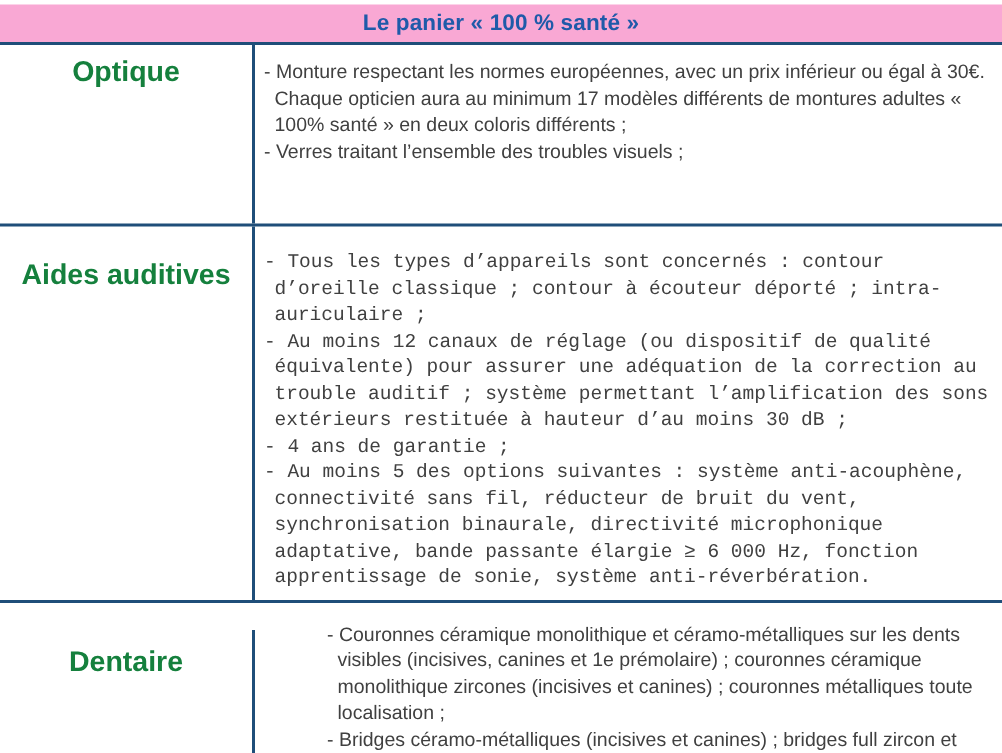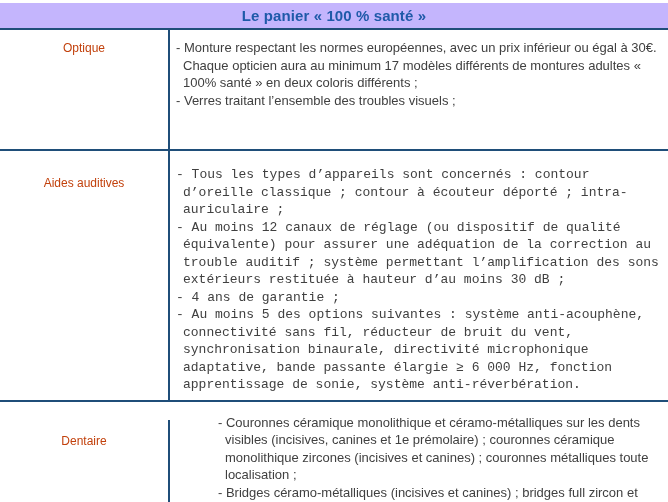--- a/index.html
+++ b/index.html
@@ -16,21 +16,21 @@
     background: #ffffff;
     position: relative;
   }
   .panel {
     margin-top: 3px;
     width: 668px;
   }
   .header-band {
     width: 100%;
     height: 27px;
-    background: #c4b5fd;
+    background: #f9a8d4;
     border-bottom: 2px solid #1f4e79;
     display: flex;
     align-items: center;
     justify-content: center;
   }
   .header-band .title {
     color: #1f5aa9;
     font-weight: bold;
     font-size: 15px;
     letter-spacing: 0.1px;
@@ -42,23 +42,23 @@
   }
   .trow.r1 { min-height: 121px; }
   .trow.r2 { min-height: 201px; }
   .trow.r3 { min-height: 127px; }
   .label-cell {
     border-right: 2px solid #1f4e79;
     text-align: center;
     padding-top: 8px;
   }
   .label-cell .row-label {
-    color: #c2410c;
-    font-weight: normal;
-    font-size: 12px;
+    color: #15803d;
+    font-weight: bold;
+    font-size: 19px;
   }
   .trow.r2 .label-cell { padding-top: 22px; }
   .trow.r3 .label-cell { padding-top: 11px; margin-top: 18px; }
   .content-cell {
     padding: 9px 8px 6px 6px;
     color: #404040;
     font-size: 13px;
     line-height: 17.5px;
   }
   .trow.r2 .content-cell { padding-top: 15px; font-family: Liberation Mono, monospace; }

